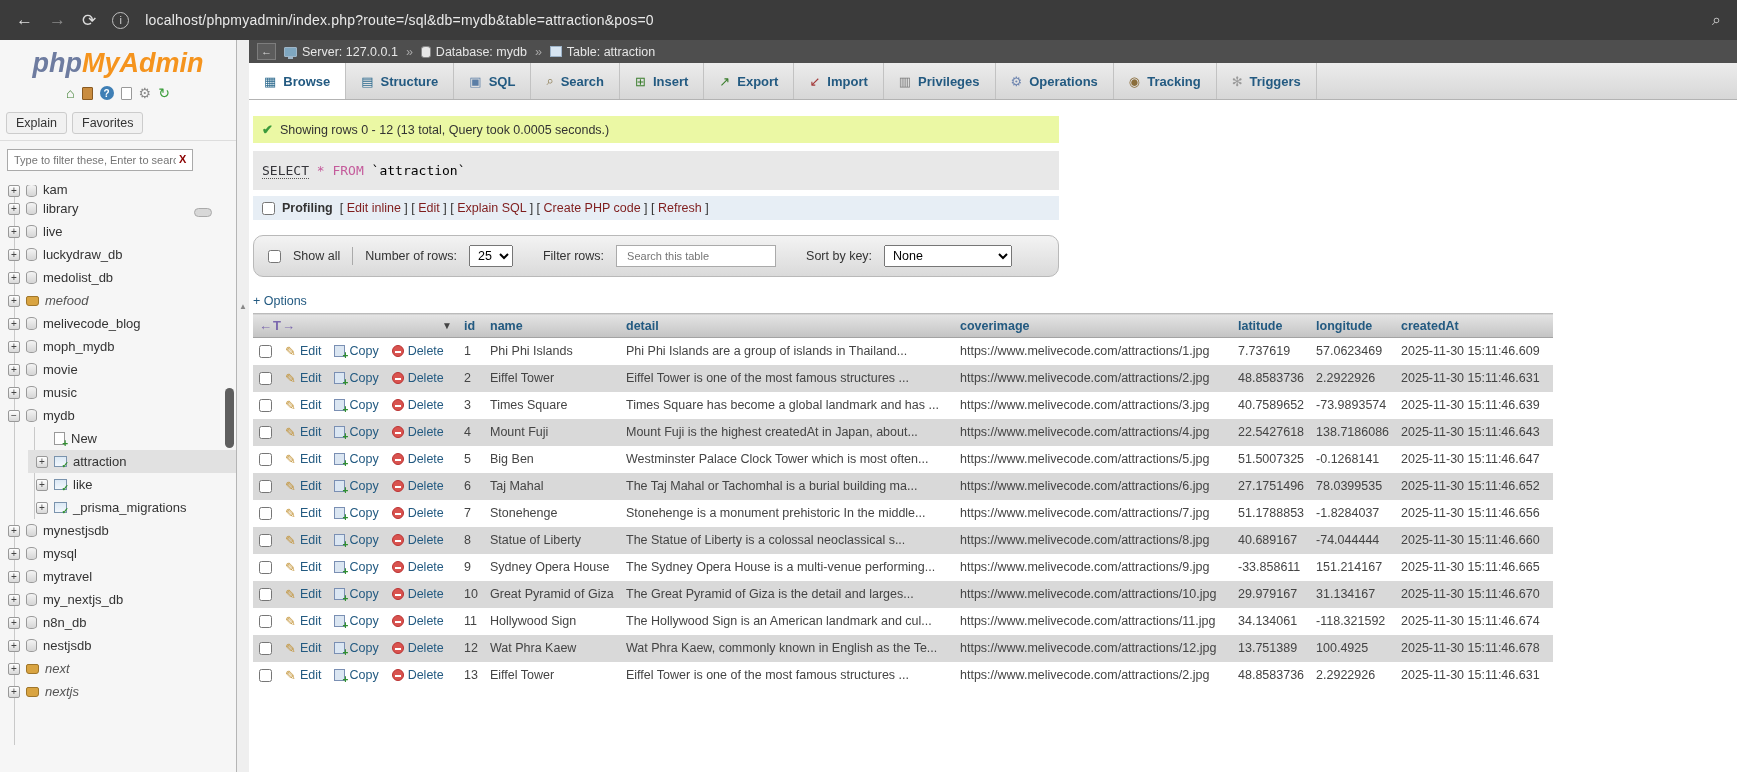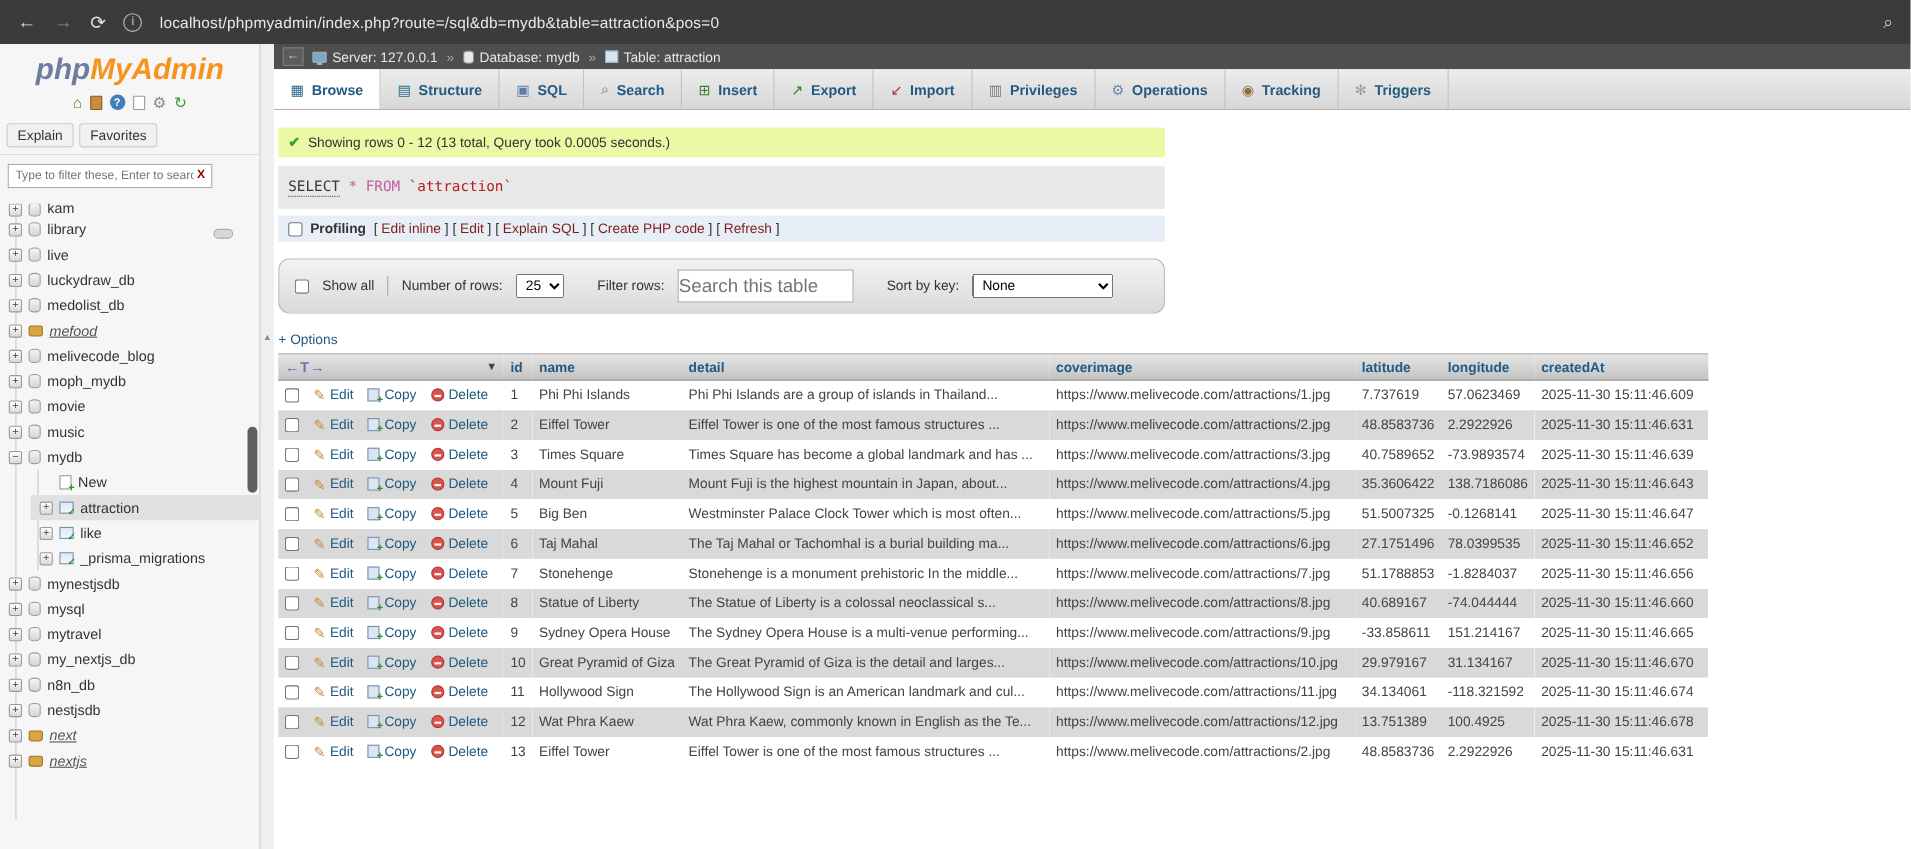--- a/index.html
+++ b/index.html
@@ -59,21 +59,21 @@
   .basket { flex:none; width:13px; height:10px; background:#d9a441; border:1px solid #a0762a;
     border-radius:2px 2px 3px 3px; }
   .tbl-ic { flex:none; width:13px; height:11px; border:1px solid #7a93ad;
     background:linear-gradient(#dce9f5,#f2f7fc); position:relative; }
   .tbl-ic::after { content:"✓"; position:absolute; right:-3px; bottom:-4px; color:#2f8f2f;
     font-size:9px; font-weight:bold; }
   .new-ic { flex:none; width:11px; height:13px; background:#fff; border:1px solid #999; position:relative; }
   .new-ic::after { content:"+"; position:absolute; right:-4px; bottom:-5px; color:#2f8f2f;
     font-size:10px; font-weight:bold; }
   .tlabel { font-size:13px; color:#333; }
-  .italic .tlabel { font-style:italic; color:#555;text-decoration:underline; }
+  .italic .tlabel { font-style:italic; color:#555; }
   .tree ul { margin-left:28px; background:linear-gradient(#c9c9c9,#c9c9c9) 6px 0/1px 100% no-repeat; }
   .side-scroll-thumb { position:absolute; right:2px; top:348px; width:9px; height:60px;
     background:#5f5f5f; border-radius:5px; cursor:grab; }
 
   
   .main { flex:1; position:relative; background:#fff; padding-left:12px; }
   .gutter { position:absolute; left:0; top:0; width:12px; height:100%; background:#efefef; }
   .gutter-arrow { position:absolute; left:2px; top:262px; font-size:8px; color:#888; cursor:pointer; }
 
   .crumb-bar { height:23px; background:#4e4e4e; display:flex; align-items:center; gap:8px;
@@ -97,31 +97,31 @@
 
   .content { padding:16px 10px 0 4px; }
   .block { width:806px; }
   .msg-success { background:#ebf8a4; padding:6px 9px; font-size:12.5px; color:#333;
     display:flex; align-items:center; gap:7px; }
   .check-ic { color:#3c9b3c; font-weight:bold; font-size:13px; }
   .sql-box { background:#e8e8e8; margin-top:8px; padding:12px 9px;
     font-family:"DejaVu Sans Mono", monospace; font-size:13px; color:#333; }
   .sql-select { color:#35353a; border-bottom:1px dotted #555; cursor:help;margin-top:24px; }
   .sql-op { color:#c45b9b; }
-  .sql-table { color:#b91c1c; }
+  .sql-table { color:#000000; }
   .profiling { background:#e7eef5; margin-top:6px; padding:5px 9px; font-size:12.5px;
     display:flex; align-items:center; gap:7px; color:#333; }
   .profiling b { font-weight:bold; }
   .plink { color:#7f1d1d; } .pbr { color:#333; }
   .filter-bar { margin-top:15px; background:linear-gradient(#f3f3f3,#dadada);
     border:1px solid #b9b9b9; border-radius:10px; padding:9px 14px; display:flex;
     align-items:center; gap:12px; font-size:12.5px; color:#333; }
   .vdiv { width:1px; height:18px; background:#aaa; }
   .filter-bar select { font-size:12.5px; padding:2px 4px; }
-  .filter-bar input[type="text"] { width:160px; font-size:17px; padding:4px 0;
+  .filter-bar input[type="text"] { width:160px; font-size:11px; padding:4px 10px;
     border:1px solid #aaa; }
   .lbl-gap { margin-left:18px; }
   .options-link { display:inline-block; margin:17px 0 5px; color:#235a81; font-size:12.5px; }
 
   table.results { border-collapse:collapse; font-size:12.5px; color:#444; table-layout:fixed; }
   .results th { background:linear-gradient(#e4e4e4,#c3c3c3); border-top:1px solid #bbb;
     border-bottom:1px solid #a3a3a3; text-align:left; padding:3px 6px; height:24px; }
   .results th a { color:#235a81; font-weight:bold; }
   .results td { padding:2px 6px; height:27px; white-space:nowrap; overflow:hidden; }
   .results tbody tr:nth-child(even) { background:#d9d9d9; }
@@ -581,23 +581,23 @@
           <a>Copy</a>
         </span>
         <span class="act-group">
           <span class="del-ic"></span>
           <a>Delete</a>
         </span>
       </span>
     </td>
     <td class="num">4</td>
     <td>Mount Fuji</td>
-    <td>Mount Fuji is the highest mountain in Japan, about...</td>
+    <td>Mount Fuji is the highest createdAt in Japan, about...</td>
     <td>https://www.melivecode.com/attractions/4.jpg</td>
-    <td>35.3606422</td>
+    <td>22.5427618</td>
     <td>138.7186086</td>
     <td>2025-11-30 15:11:46.643</td>
   </tr>
 
   <tr>
     <td>
       <span class="act-cell">
         <input type="checkbox" style="">
         <span class="act-group">
           <span class="pencil">✎</span>

